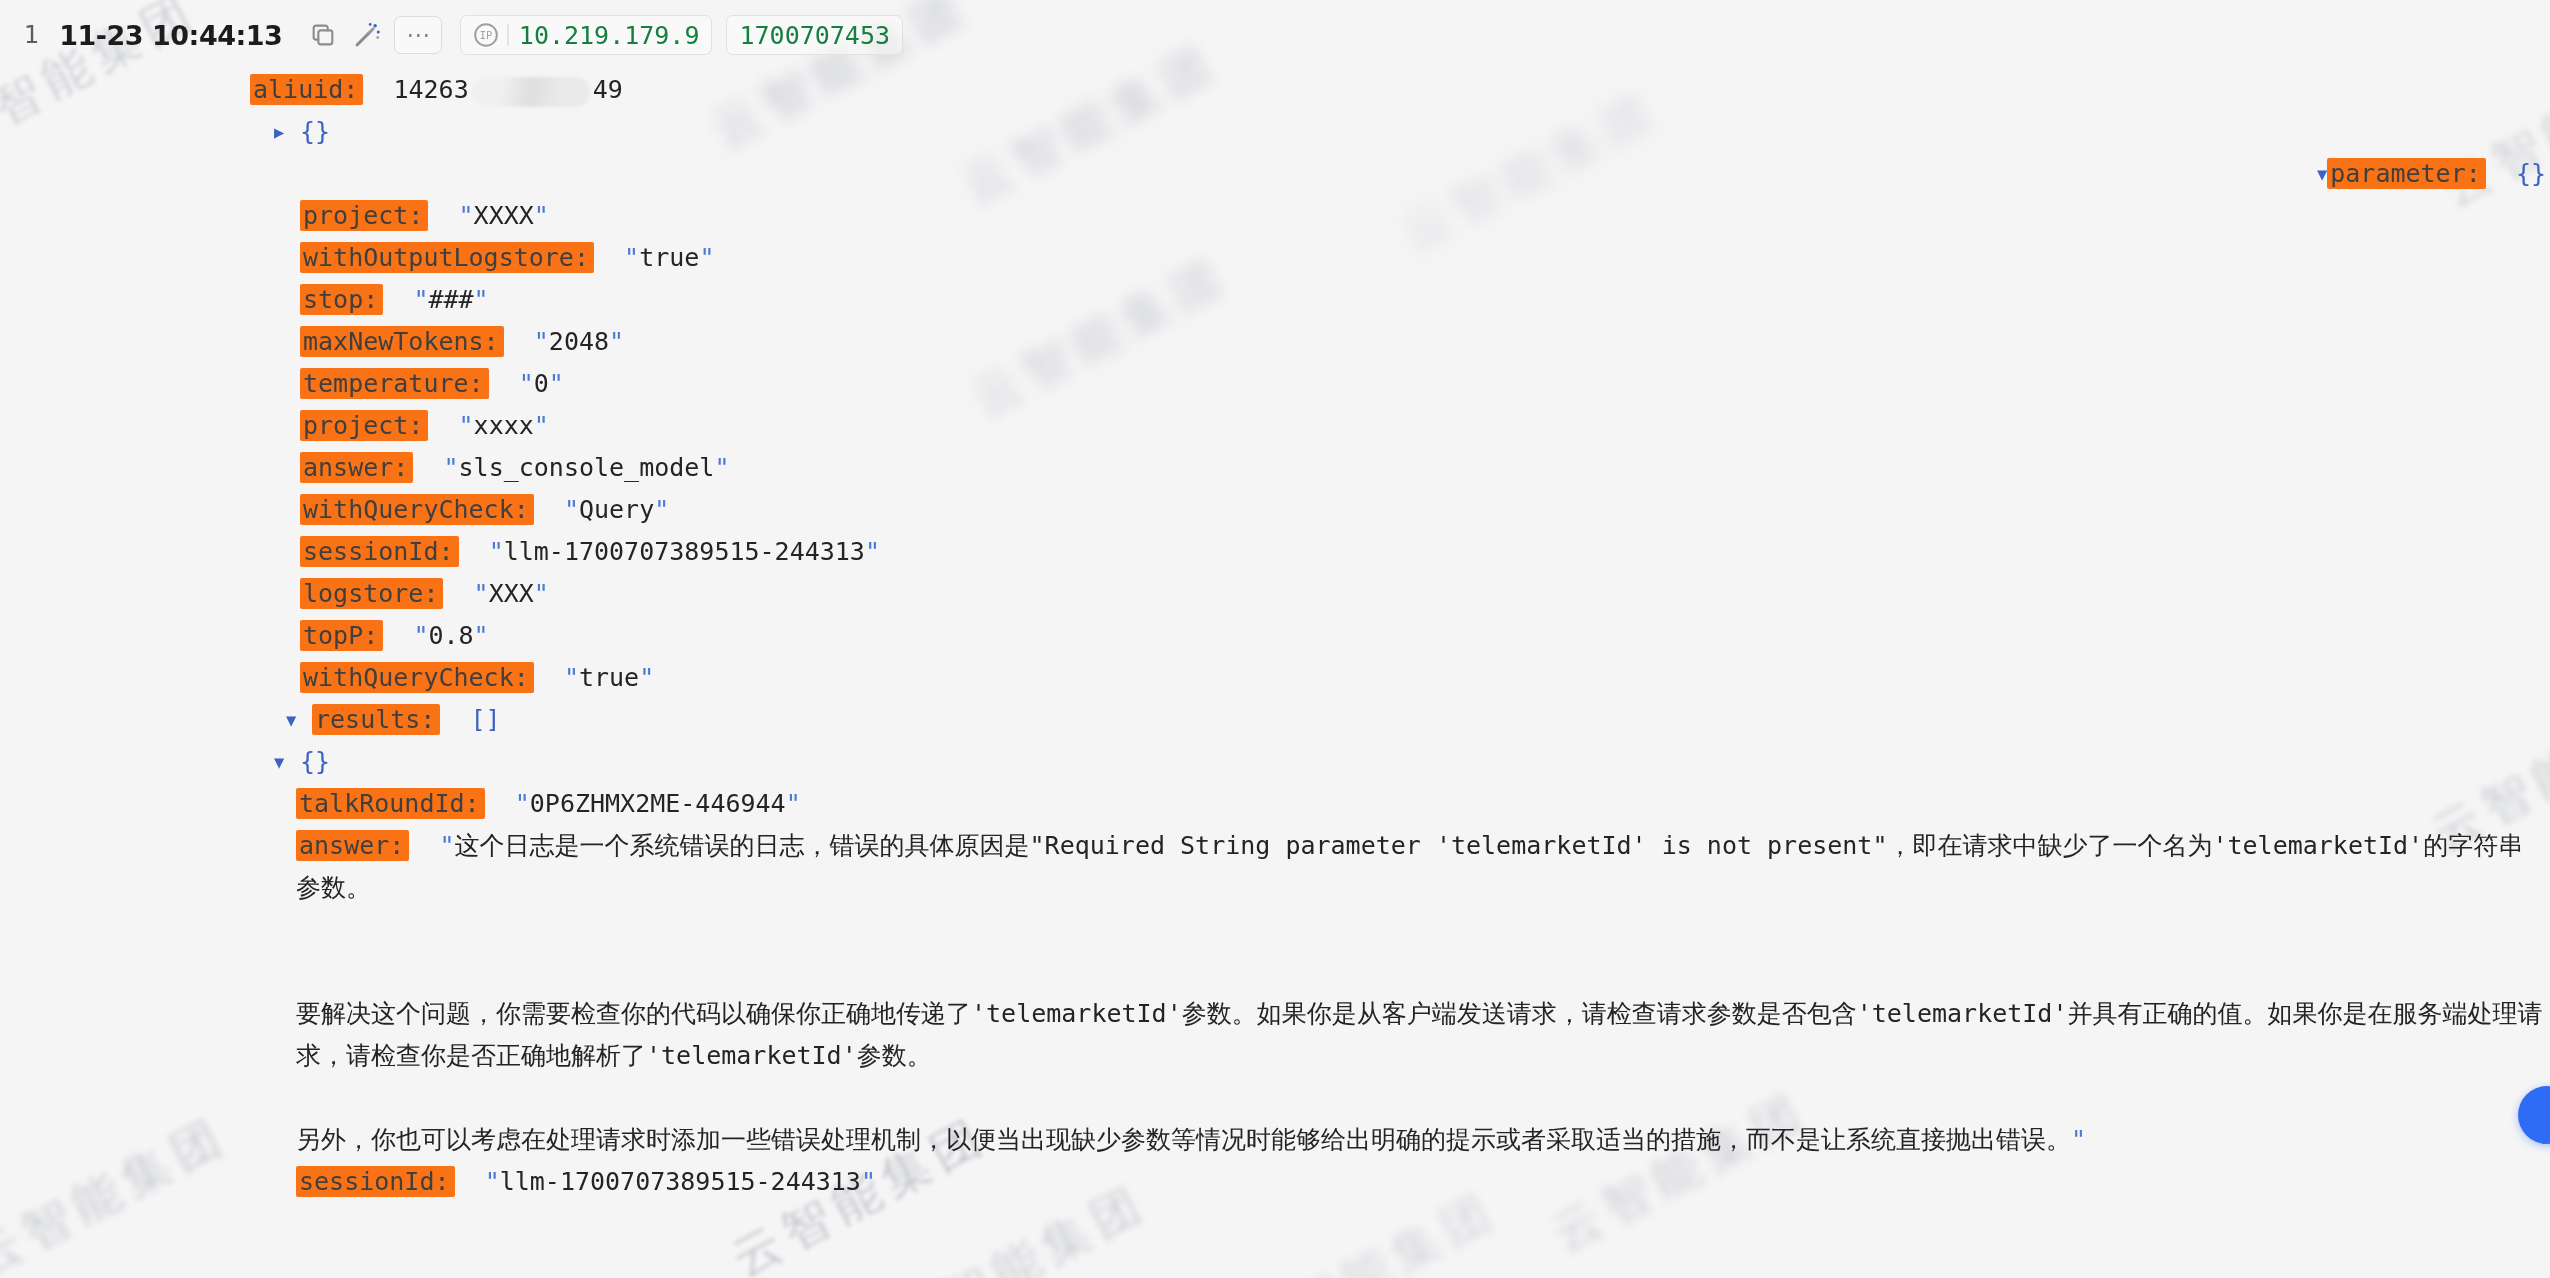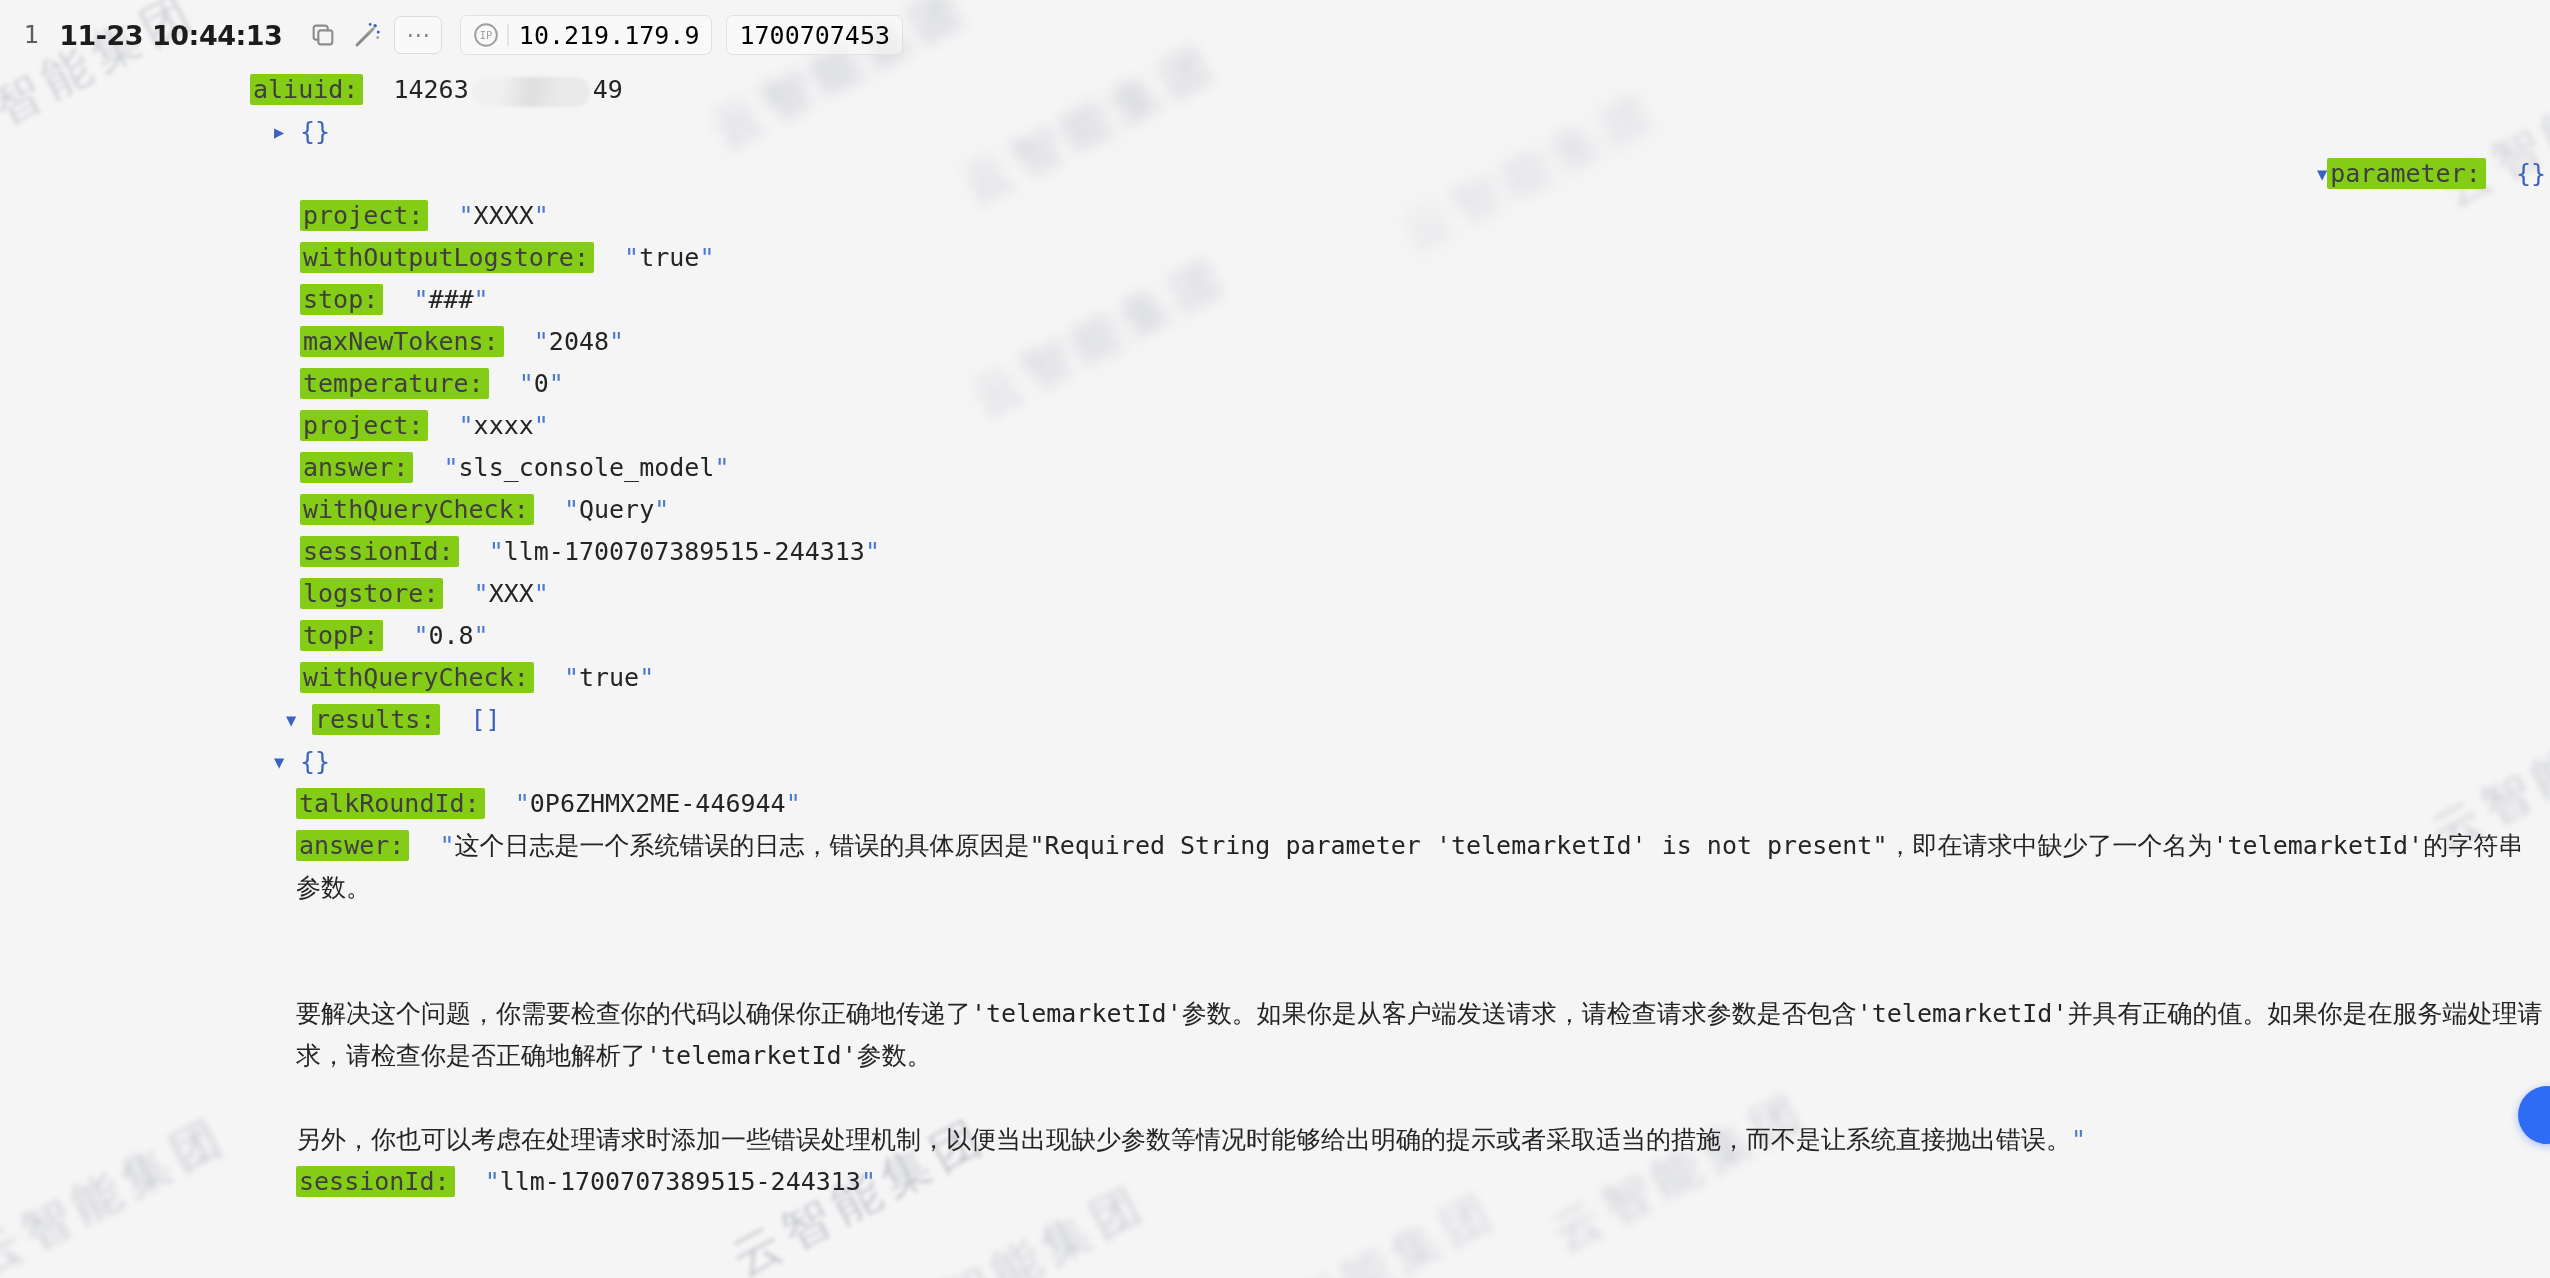--- a/index.html
+++ b/index.html
@@ -27,36 +27,36 @@
     display:inline-flex; align-items:center; justify-content:center;
     min-width:46px; height:36px; border:1.5px solid #dcdcdc; border-radius:7px;
     color:#8a8a8a; font-size:24px; background:rgba(252,252,252,.6);
     margin-right:18px; cursor:pointer; line-height:1;
   }
   .badge{
     display:inline-flex; align-items:center; height:38px;
     border:1.5px solid #e1e1e1; border-radius:7px; background:rgba(252,252,252,.55);
     padding:0 12px; margin-right:14px;
     font-family:"DejaVu Sans Mono","Liberation Mono",monospace;
-    font-size:25px; color:#000000; cursor:pointer;
+    font-size:25px; color:#15803d; cursor:pointer;
   }
   .ip-ic{ display:inline-flex; margin-right:8px; }
   .bdiv{ width:1.5px; height:22px; background:#e4e4e4; margin-right:10px; }
   
   .tree{
     position:absolute; left:250px; top:69px; width:2296px;
     font-family:"DejaVu Sans Mono","Liberation Mono","DejaVu Sans",monospace;
     font-size:25px; line-height:42px; color:#242424;
   }
   .trow{ white-space:pre-wrap; word-break:break-word; }
   .tri{
     display:inline-block; width:26px; font-size:17px; color:#3d63c2;
     vertical-align:2px; cursor:pointer;
   }
-  .key{ background:#84cc16; color:#3f3f3f; padding:1px 5px 1px 3px; border-radius:2px; cursor:pointer; }
+  .key{ background:#f97316; color:#3f3f3f; padding:1px 5px 1px 3px; border-radius:2px; cursor:pointer; }
   .brk{ color:#3d63c2; }
   .quo{ color:#4a7ad2; }
   .val{ color:#242424; }
   .redact{
     display:inline-block; height:30px; border-radius:14px;
     background:linear-gradient(100deg,#f0f0f0 25%,#dfdfdf 50%,#eaeaea 75%);
     vertical-align:-9px; margin:0 3px; filter:blur(1.5px);
   }
   
   .fab{

